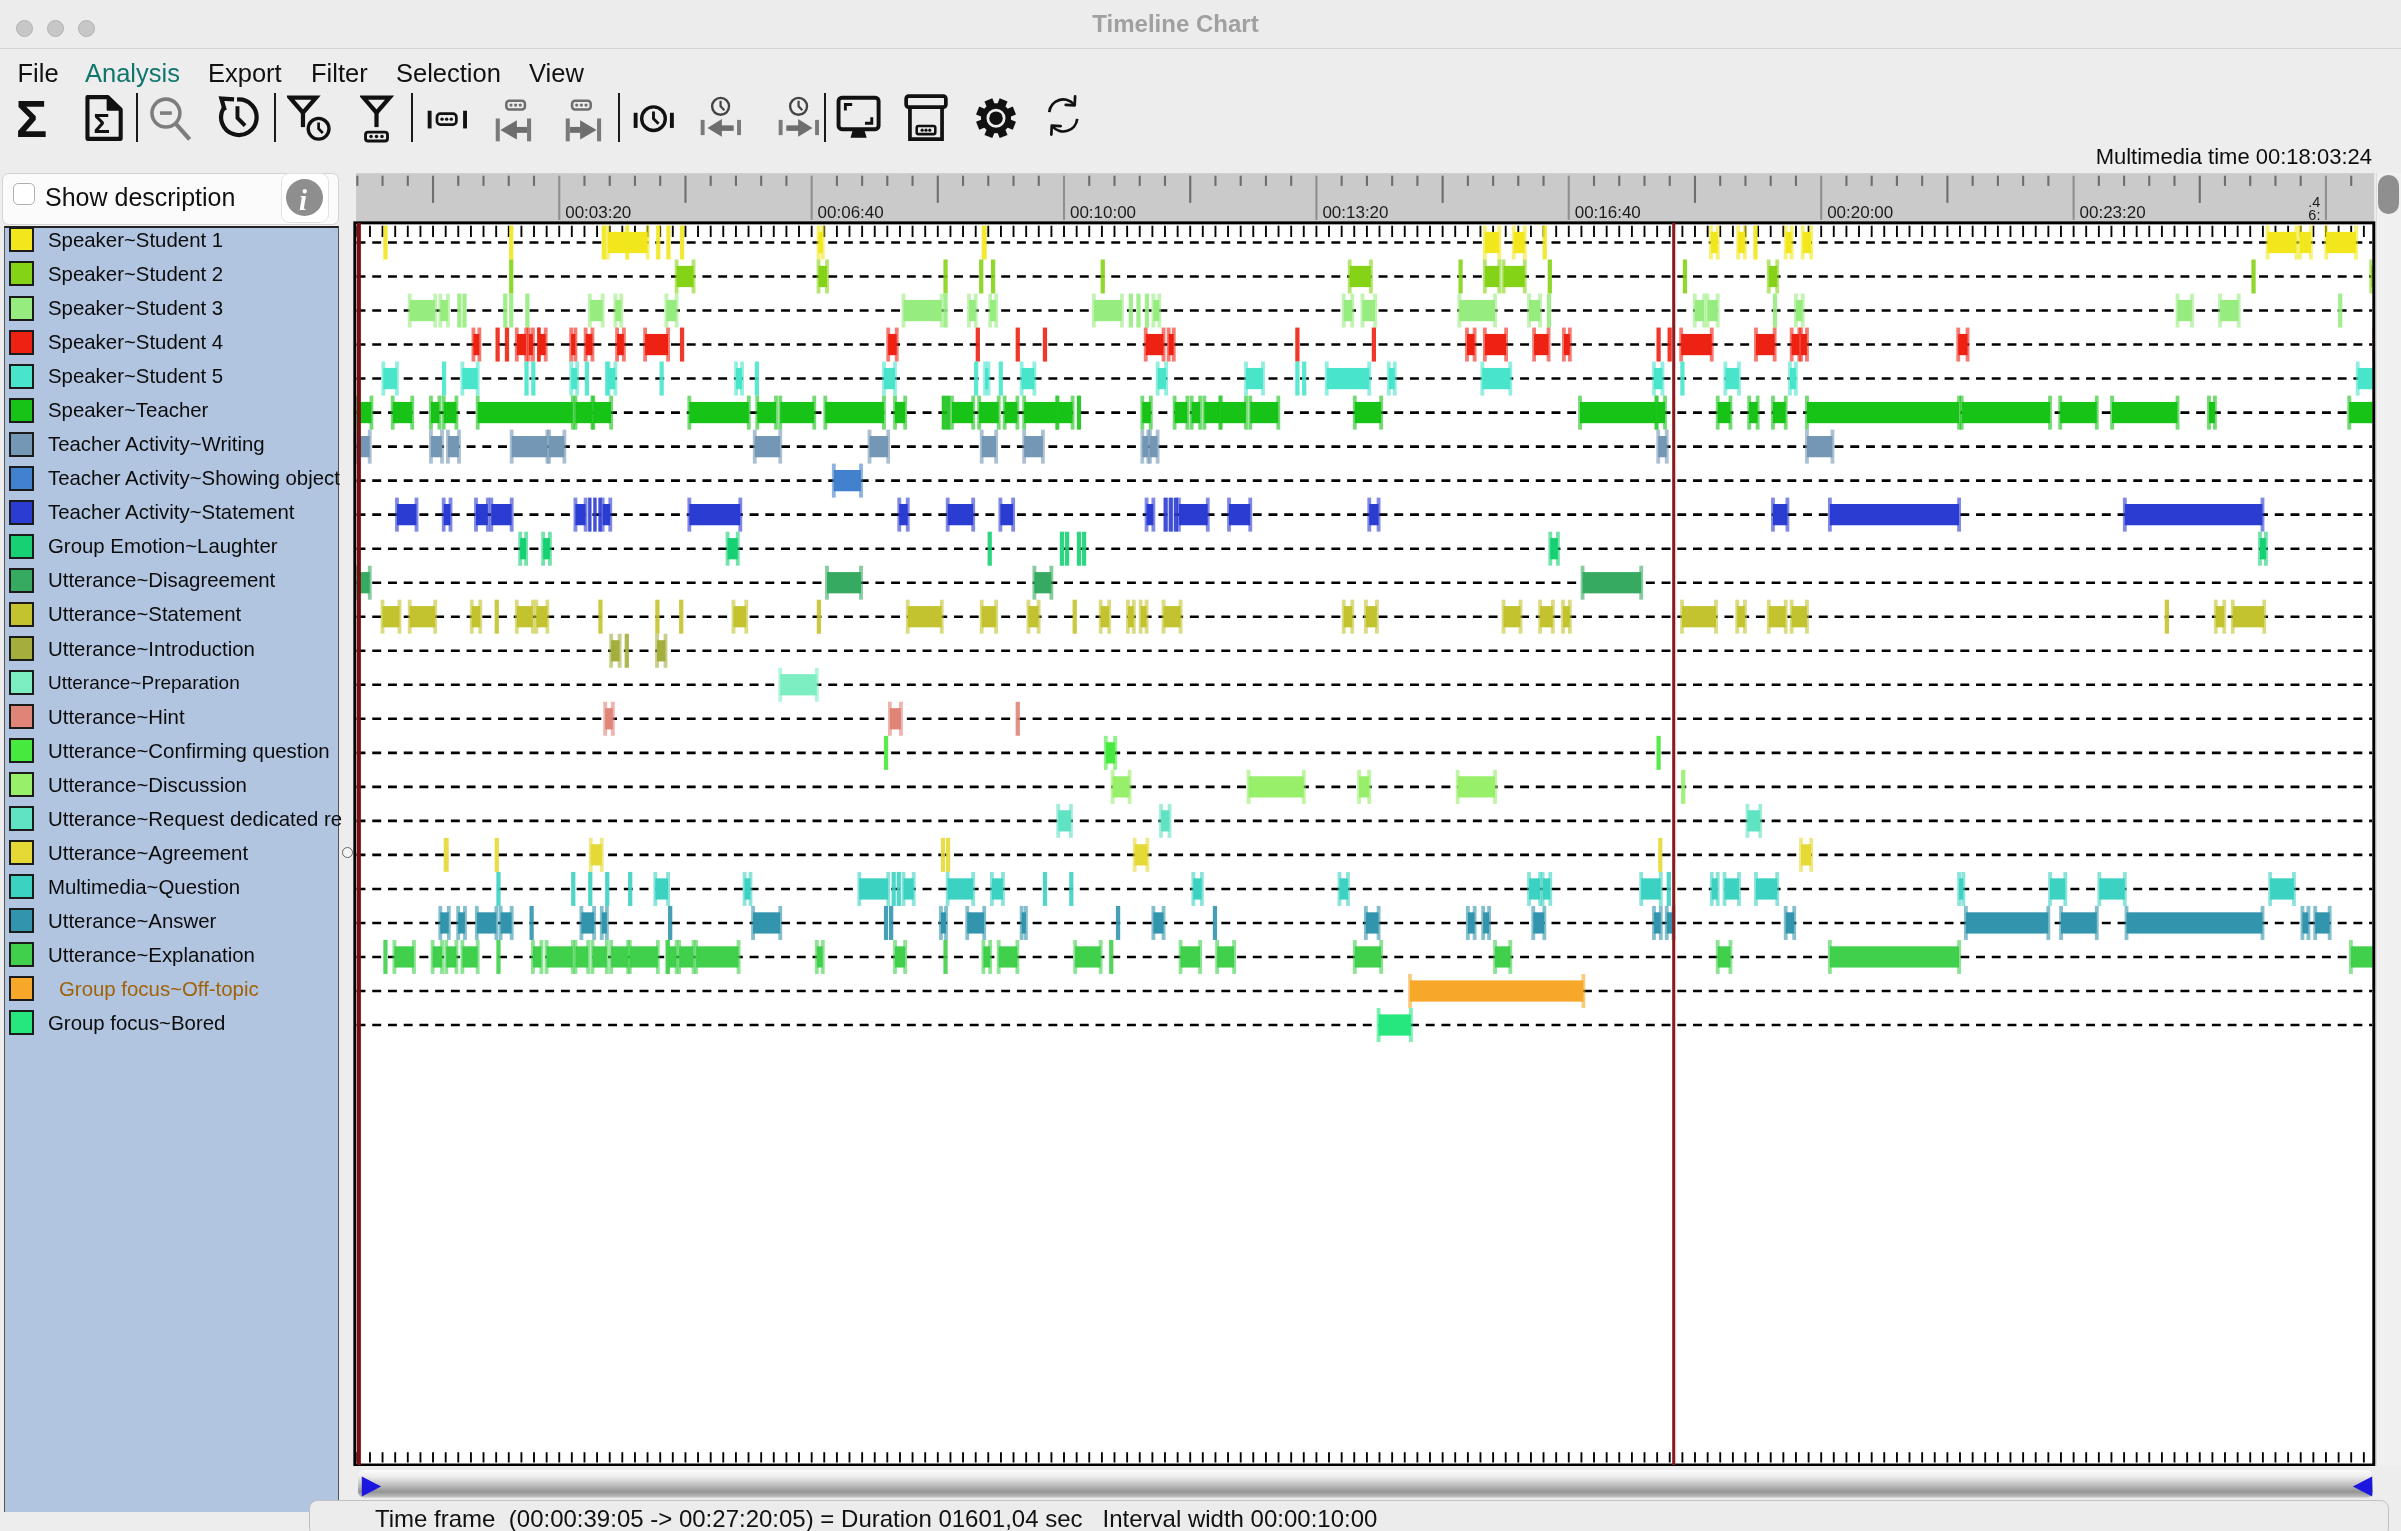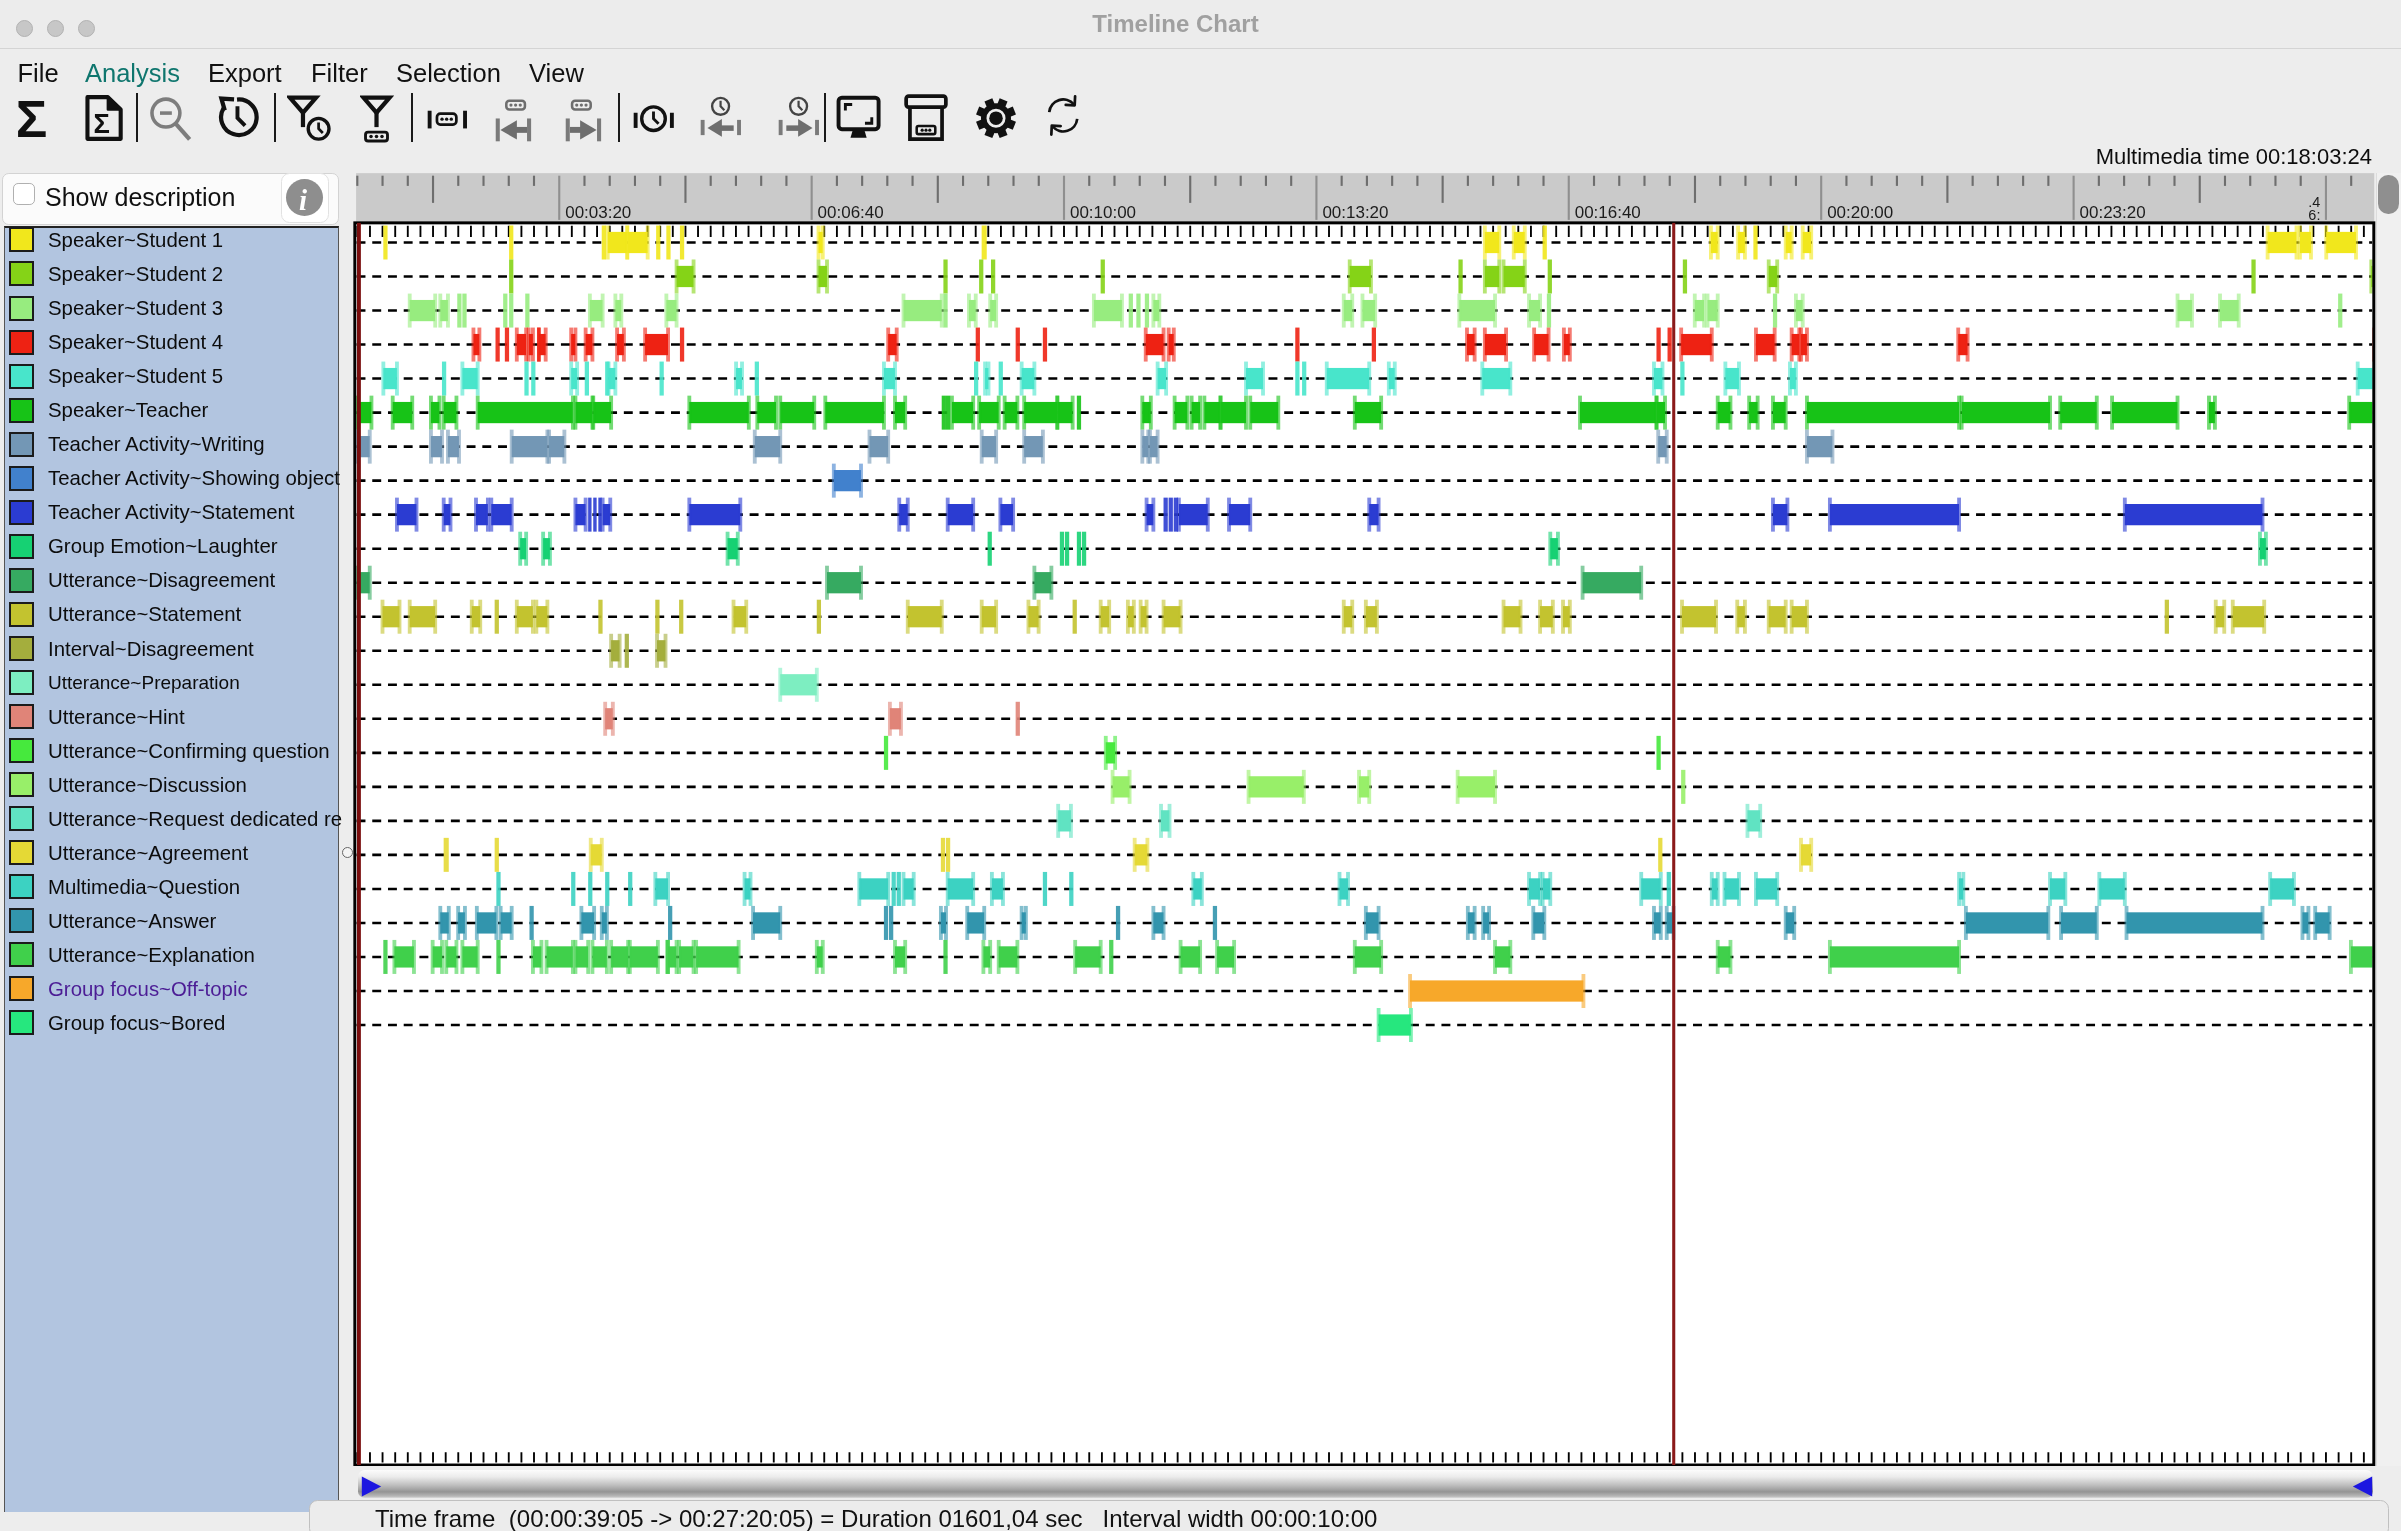--- a/index.html
+++ b/index.html
@@ -1212,41 +1212,41 @@
 <div style="position:absolute;left:48px;top:467px;font-size:20.4px;color:#0c0c0c;white-space:nowrap">Teacher Activity~Showing object</div>
 <div style="position:absolute;left:9px;top:500px;width:25px;height:25px;background:#2b3cd2;border:2.1px solid #1b1b1b"></div>
 <div style="position:absolute;left:48px;top:501px;font-size:20.4px;color:#0c0c0c;white-space:nowrap">Teacher Activity~Statement</div>
 <div style="position:absolute;left:9px;top:534px;width:25px;height:25px;background:#16d173;border:2.1px solid #1b1b1b"></div>
 <div style="position:absolute;left:48px;top:535px;font-size:20.4px;color:#0c0c0c;white-space:nowrap">Group Emotion~Laughter</div>
 <div style="position:absolute;left:9px;top:568px;width:25px;height:25px;background:#36aa61;border:2.1px solid #1b1b1b"></div>
 <div style="position:absolute;left:48px;top:569px;font-size:20.4px;color:#0c0c0c;white-space:nowrap">Utterance~Disagreement</div>
 <div style="position:absolute;left:9px;top:602px;width:25px;height:25px;background:#c3c32f;border:2.1px solid #1b1b1b"></div>
 <div style="position:absolute;left:48px;top:603px;font-size:20.4px;color:#0c0c0c;white-space:nowrap">Utterance~Statement</div>
 <div style="position:absolute;left:9px;top:636px;width:25px;height:25px;background:#a4ae3d;border:2.1px solid #1b1b1b"></div>
-<div style="position:absolute;left:48px;top:638px;font-size:20.4px;color:#0c0c0c;white-space:nowrap">Interval~Disagreement</div>
+<div style="position:absolute;left:48px;top:638px;font-size:20.4px;color:#0c0c0c;white-space:nowrap">Utterance~Introduction</div>
 <div style="position:absolute;left:9px;top:670px;width:25px;height:25px;background:#7deec1;border:2.1px solid #1b1b1b"></div>
 <div style="position:absolute;left:48px;top:672px;font-size:19px;color:#0c0c0c;white-space:nowrap">Utterance~Preparation</div>
 <div style="position:absolute;left:9px;top:704px;width:25px;height:25px;background:#e08478;border:2.1px solid #1b1b1b"></div>
 <div style="position:absolute;left:48px;top:706px;font-size:20.4px;color:#0c0c0c;white-space:nowrap">Utterance~Hint</div>
 <div style="position:absolute;left:9px;top:738px;width:25px;height:25px;background:#46e93d;border:2.1px solid #1b1b1b"></div>
 <div style="position:absolute;left:48px;top:740px;font-size:20.4px;color:#0c0c0c;white-space:nowrap">Utterance~Confirming question</div>
 <div style="position:absolute;left:9px;top:772px;width:25px;height:25px;background:#98ef69;border:2.1px solid #1b1b1b"></div>
 <div style="position:absolute;left:48px;top:774px;font-size:20.4px;color:#0c0c0c;white-space:nowrap">Utterance~Discussion</div>
 <div style="position:absolute;left:9px;top:806px;width:25px;height:25px;background:#60e3c2;border:2.1px solid #1b1b1b"></div>
 <div style="position:absolute;left:48px;top:808px;font-size:20.4px;color:#0c0c0c;white-space:nowrap">Utterance~Request dedicated re</div>
 <div style="position:absolute;left:9px;top:840px;width:25px;height:25px;background:#e5d935;border:2.1px solid #1b1b1b"></div>
 <div style="position:absolute;left:48px;top:842px;font-size:20.4px;color:#0c0c0c;white-space:nowrap">Utterance~Agreement</div>
 <div style="position:absolute;left:9px;top:874px;width:25px;height:25px;background:#3cd2c2;border:2.1px solid #1b1b1b"></div>
 <div style="position:absolute;left:48px;top:876px;font-size:20.4px;color:#0c0c0c;white-space:nowrap">Multimedia~Question</div>
 <div style="position:absolute;left:9px;top:908px;width:25px;height:25px;background:#3295ad;border:2.1px solid #1b1b1b"></div>
 <div style="position:absolute;left:48px;top:910px;font-size:20.4px;color:#0c0c0c;white-space:nowrap">Utterance~Answer</div>
 <div style="position:absolute;left:9px;top:942px;width:25px;height:25px;background:#40d04b;border:2.1px solid #1b1b1b"></div>
 <div style="position:absolute;left:48px;top:944px;font-size:20.4px;color:#0c0c0c;white-space:nowrap">Utterance~Explanation</div>
 <div style="position:absolute;left:9px;top:976px;width:25px;height:25px;background:#f7a82a;border:2.1px solid #1b1b1b"></div>
-<div style="position:absolute;left:48px;top:978px;font-size:20.4px;color:#4c1d95;white-space:nowrap">Group focus~Off-topic</div>
+<div style="position:absolute;left:59px;top:978px;font-size:20.4px;color:#a16207;white-space:nowrap">Group focus~Off-topic</div>
 <div style="position:absolute;left:9px;top:1010px;width:25px;height:25px;background:#26e77e;border:2.1px solid #1b1b1b"></div>
 <div style="position:absolute;left:48px;top:1012px;font-size:20.4px;color:#0c0c0c;white-space:nowrap">Group focus~Bored</div>
 
 <div style="position:absolute;left:1.7px;top:173px;width:337px;height:52px;background:#fbfbfb;border:0.9px solid #d3d3d3;border-radius:6.8px"></div>
 <div style="position:absolute;left:12.8px;top:183px;width:22px;height:22px;background:#fff;border:1.3px solid #b0b0b0;border-radius:5.1px"></div>
 <div style="position:absolute;left:45px;top:183px;font-size:25px;color:#111">Show description</div>
 <div style="position:absolute;left:281px;top:173px;width:48px;height:50px;background:#fff;border:0.9px solid #e2e2e2;border-radius:8.5px"></div>
 <div style="position:absolute;left:286px;top:179px;width:37px;height:37px;border-radius:50%;background:#8e8e8e"></div>
 <div style="position:absolute;left:299px;top:184px;font-family:'Liberation Serif',serif;font-style:italic;font-weight:bold;font-size:29px;color:#fff">i</div>
 

